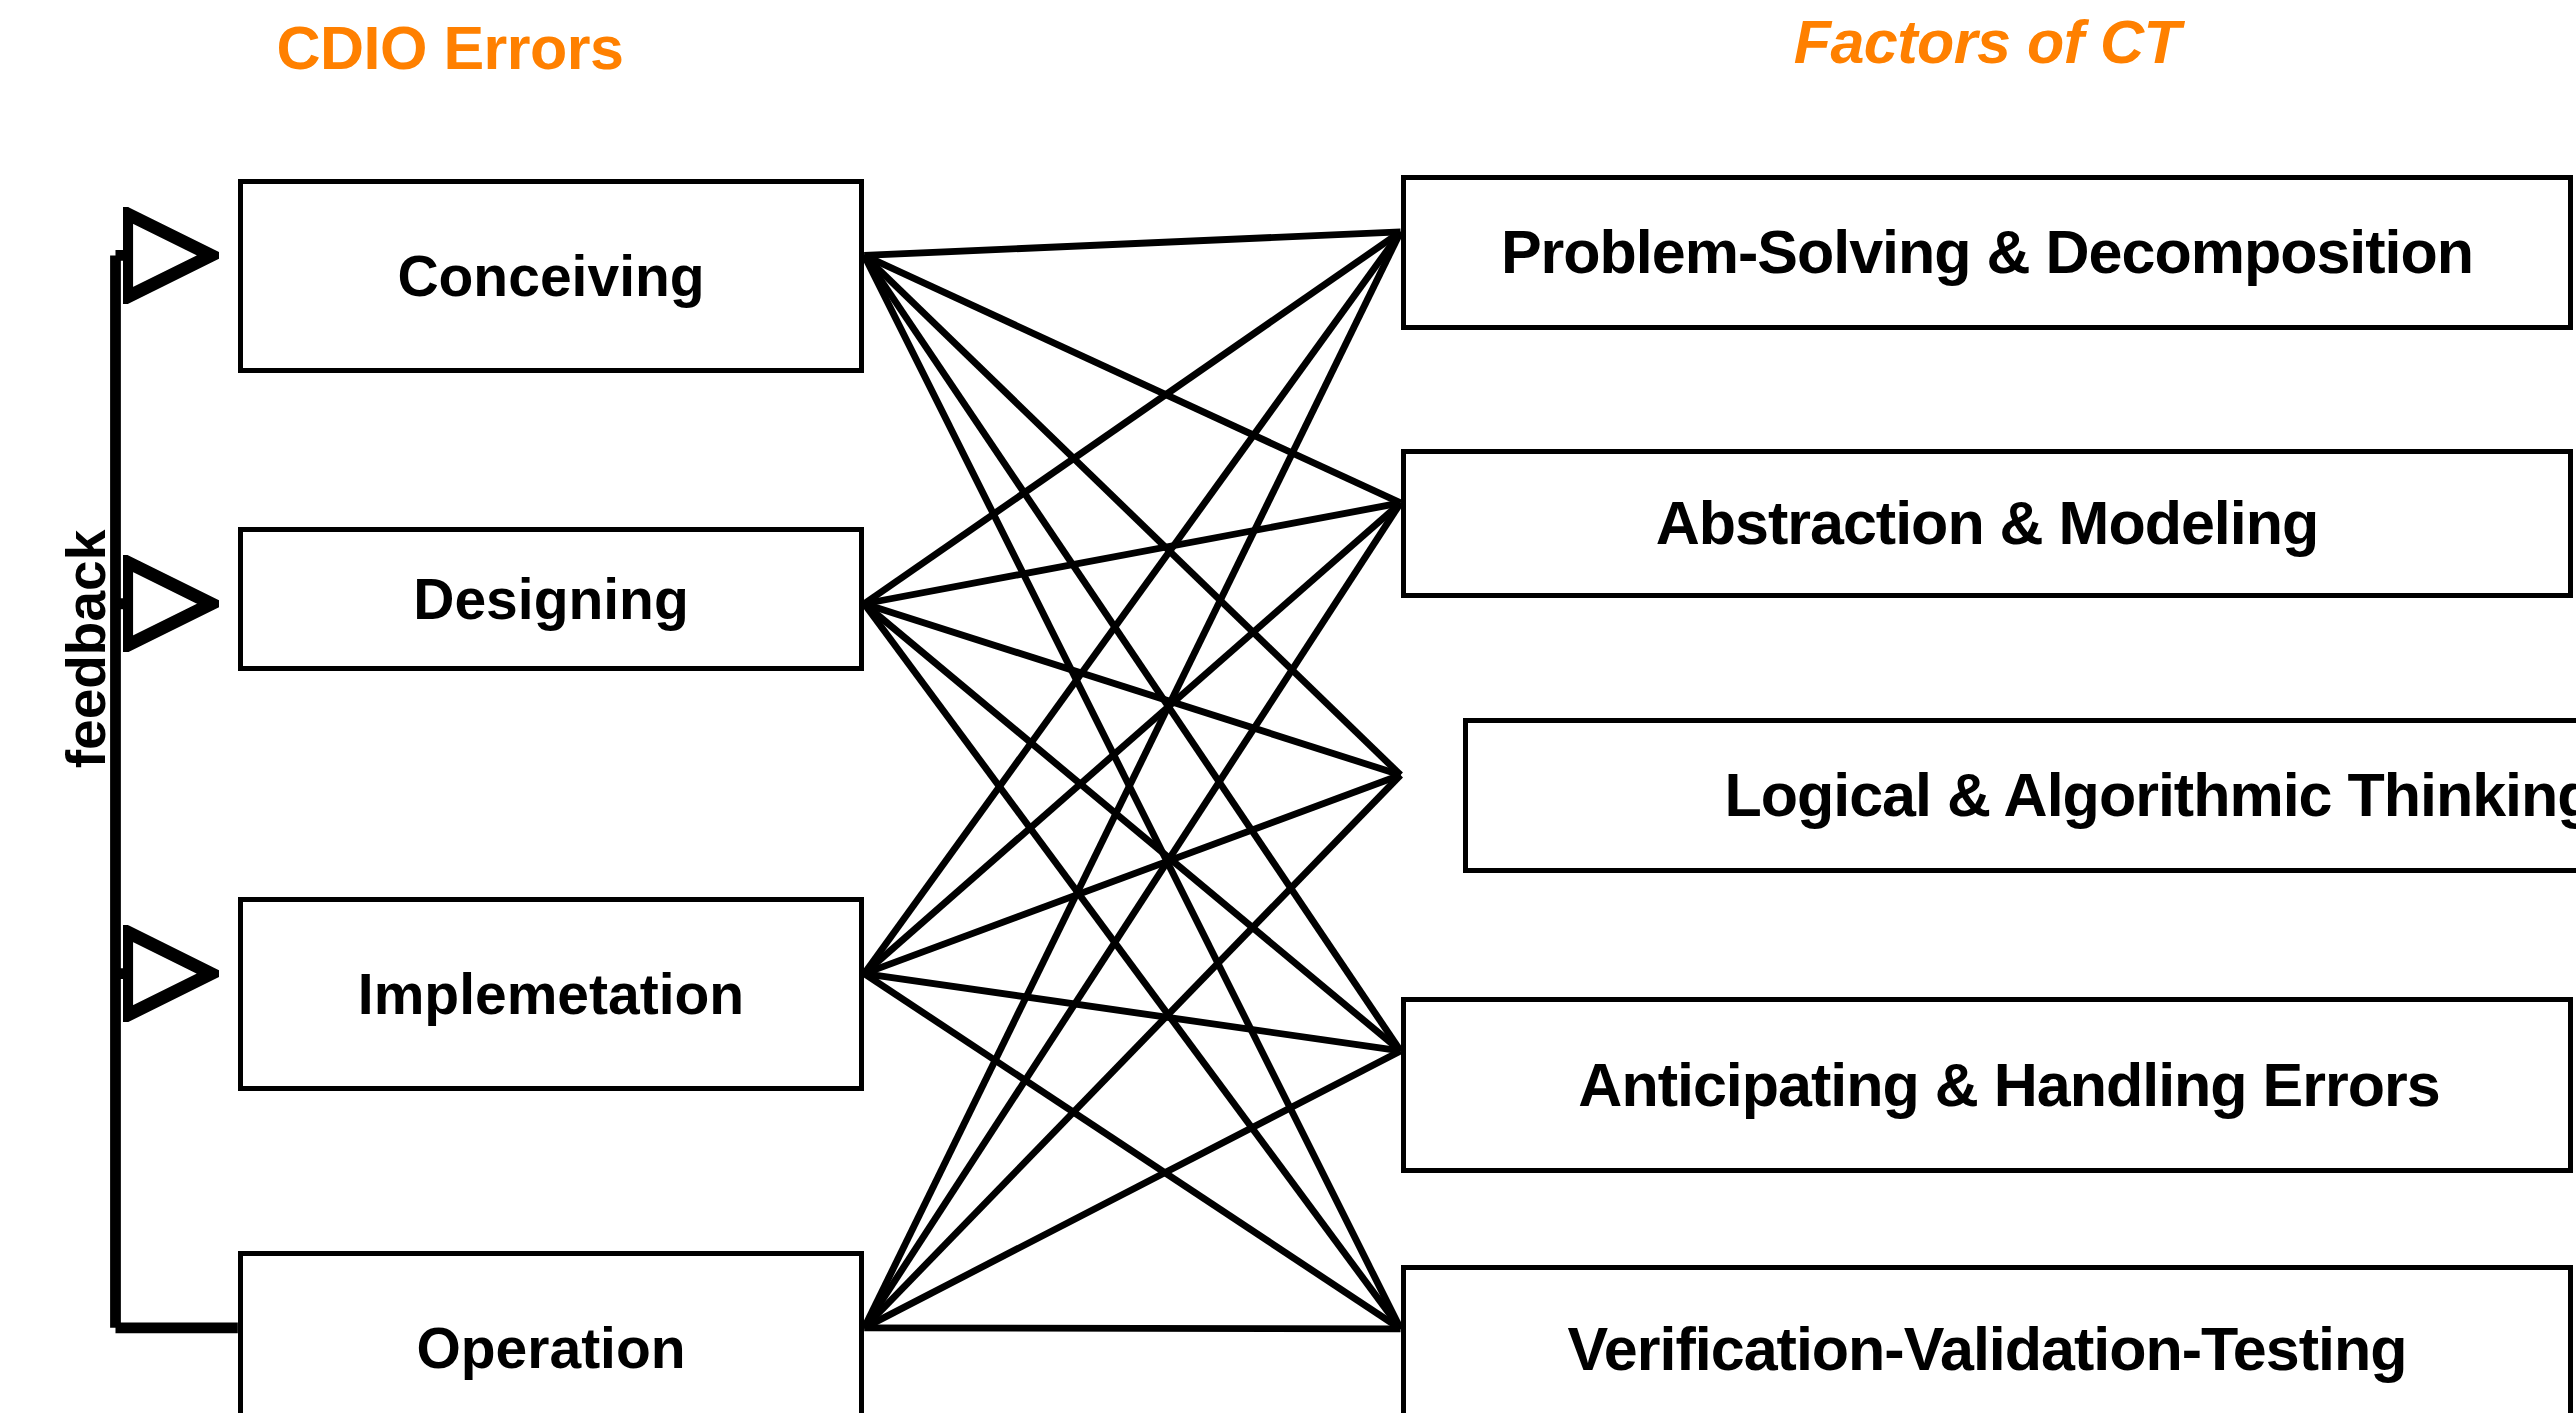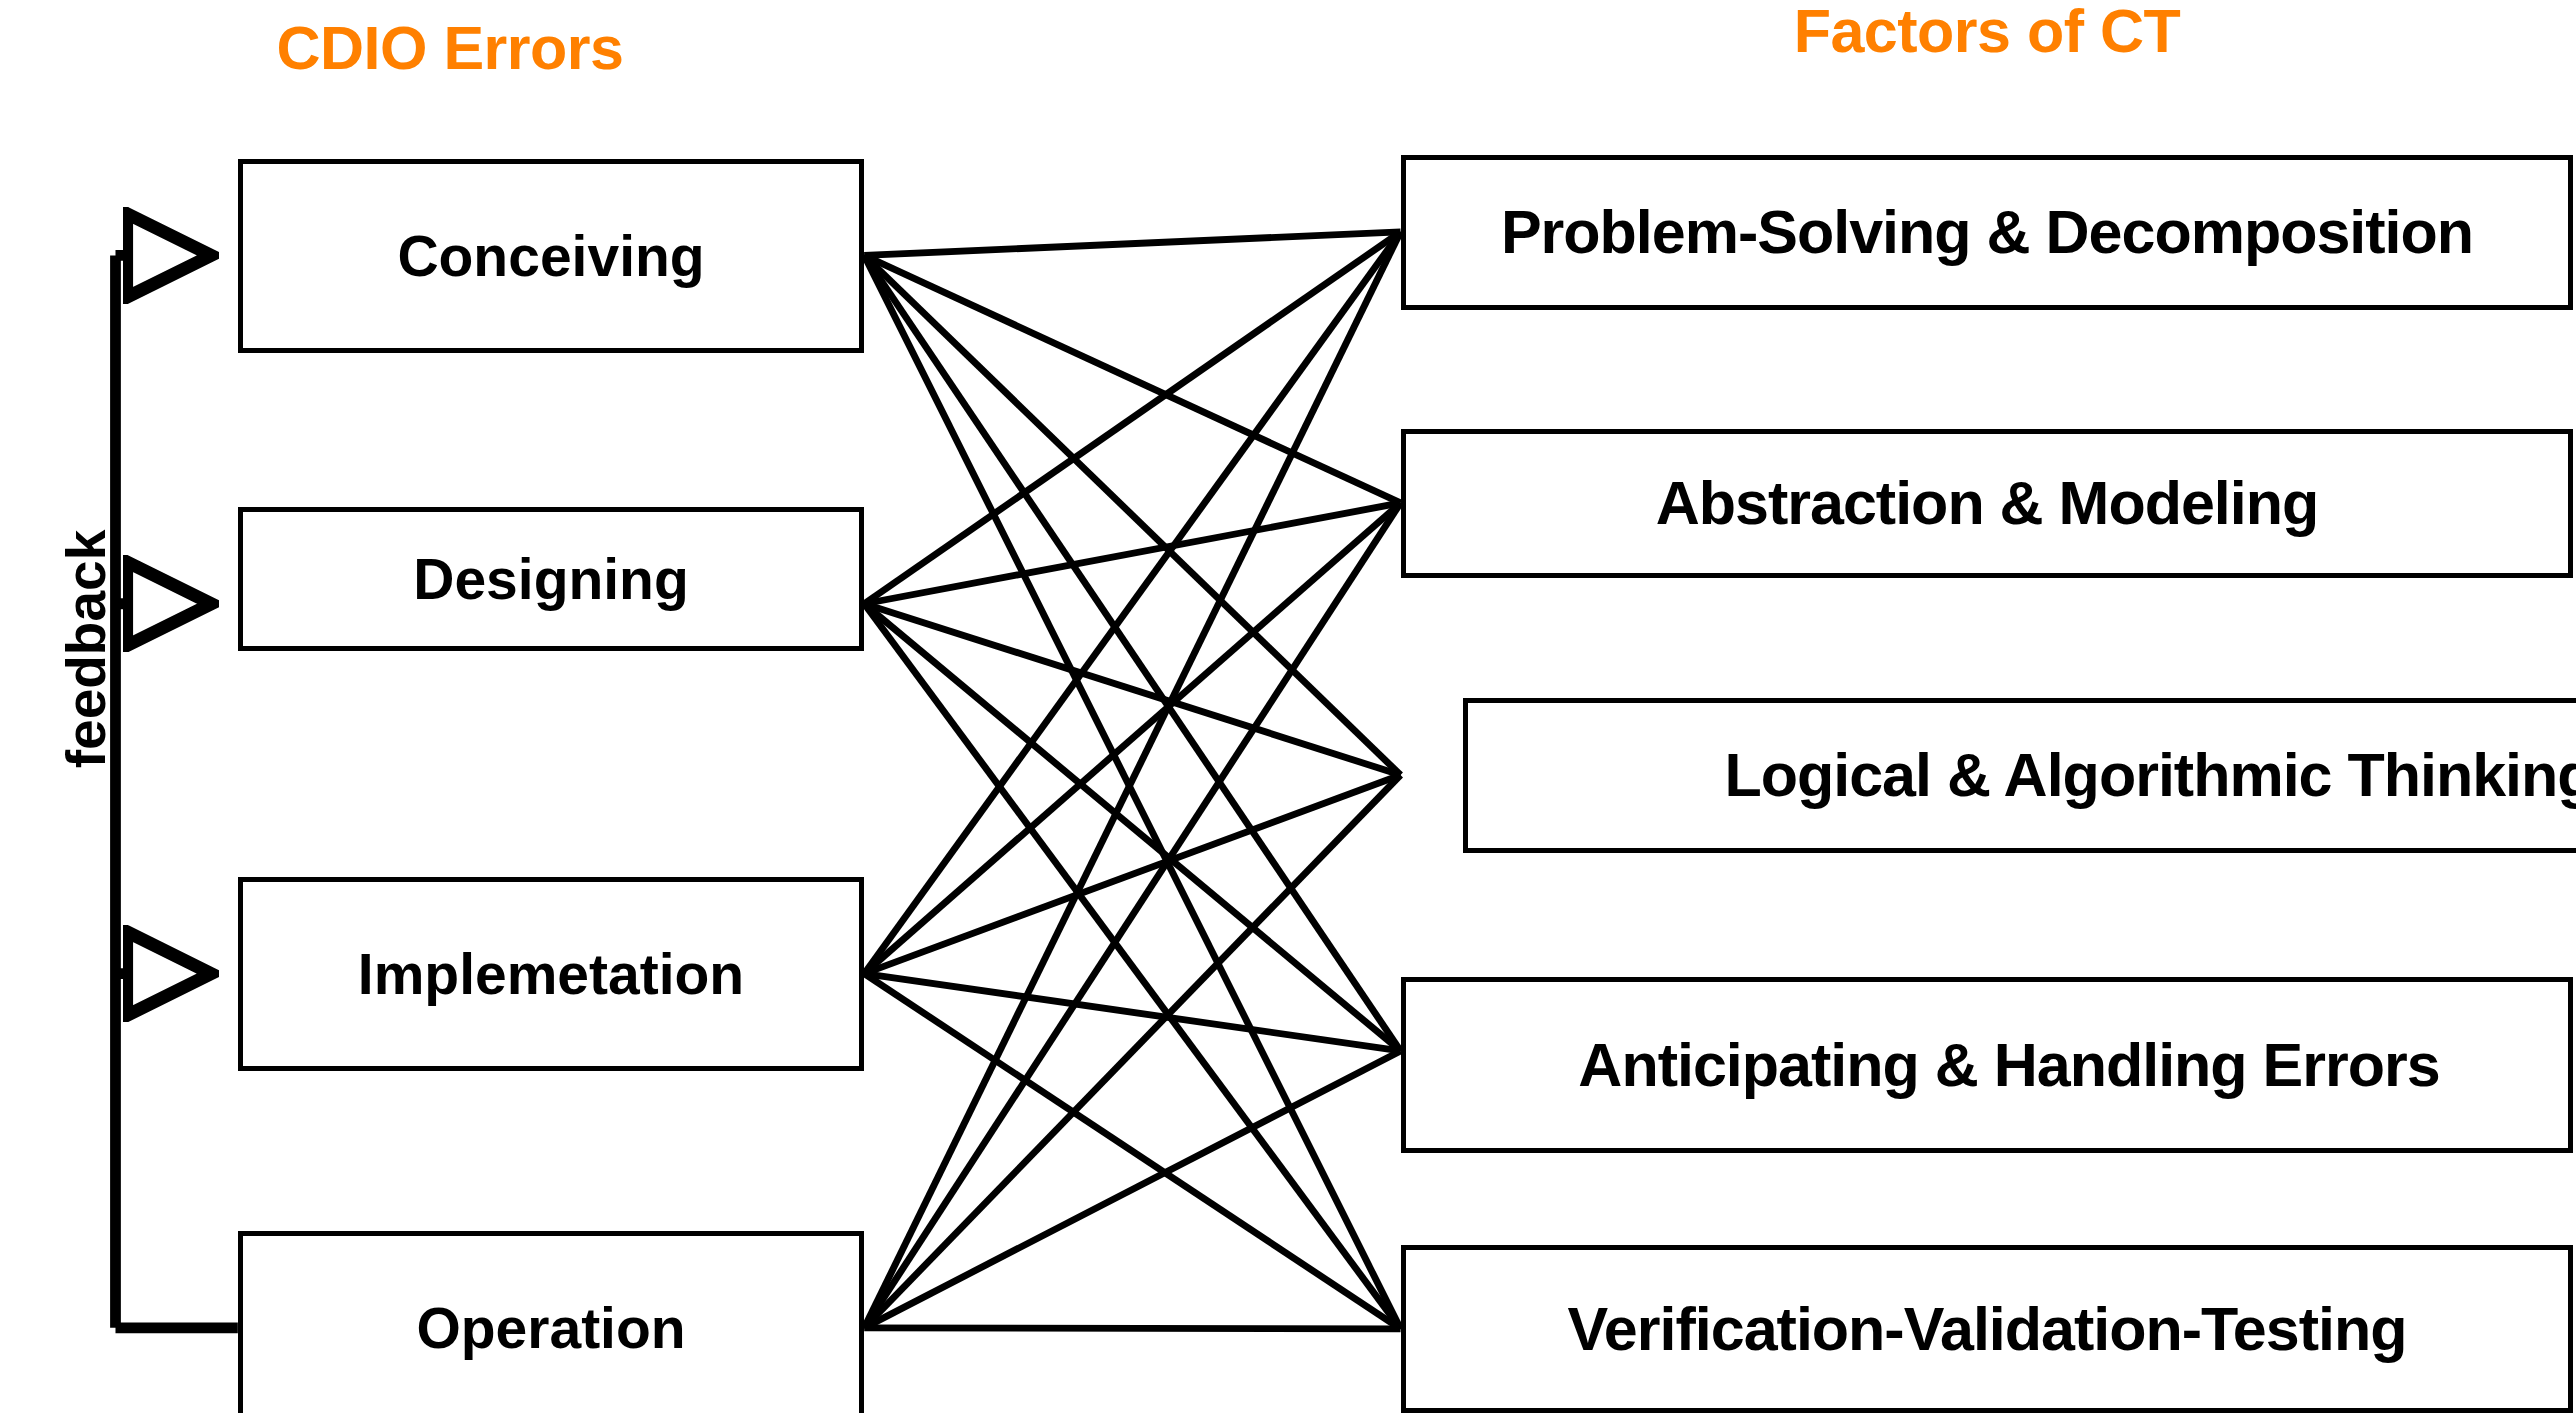--- a/index.html
+++ b/index.html
@@ -10,31 +10,32 @@
   .col-title{
     position:absolute;
     font-weight:bold;
     font-size:61px;
     letter-spacing:-0.5px;
     white-space:nowrap;
     text-align:center;
     line-height:1;
   }
   #title-left{left:176px;top:17.6px;width:548px;}
-  #title-right{left:1401px;top:1px;width:1172px;}
+  #title-right{left:1401px;top:12px;width:1172px;font-style:italic;}
 
   .node-box{
     position:absolute;
     box-sizing:border-box;
     background:#ffffff;
     border:5.9px solid #000000;
     display:flex;
     align-items:center;
     justify-content:center;
     z-index:3;
+    margin-top:20px;
   }
   .node-label{
     font-weight:bold;
     color:#000000;
     white-space:nowrap;
     line-height:1;
   }
   .left-box .node-label{font-size:57px;}
   .right-box .node-label{font-size:61px;letter-spacing:-1px;}
 

